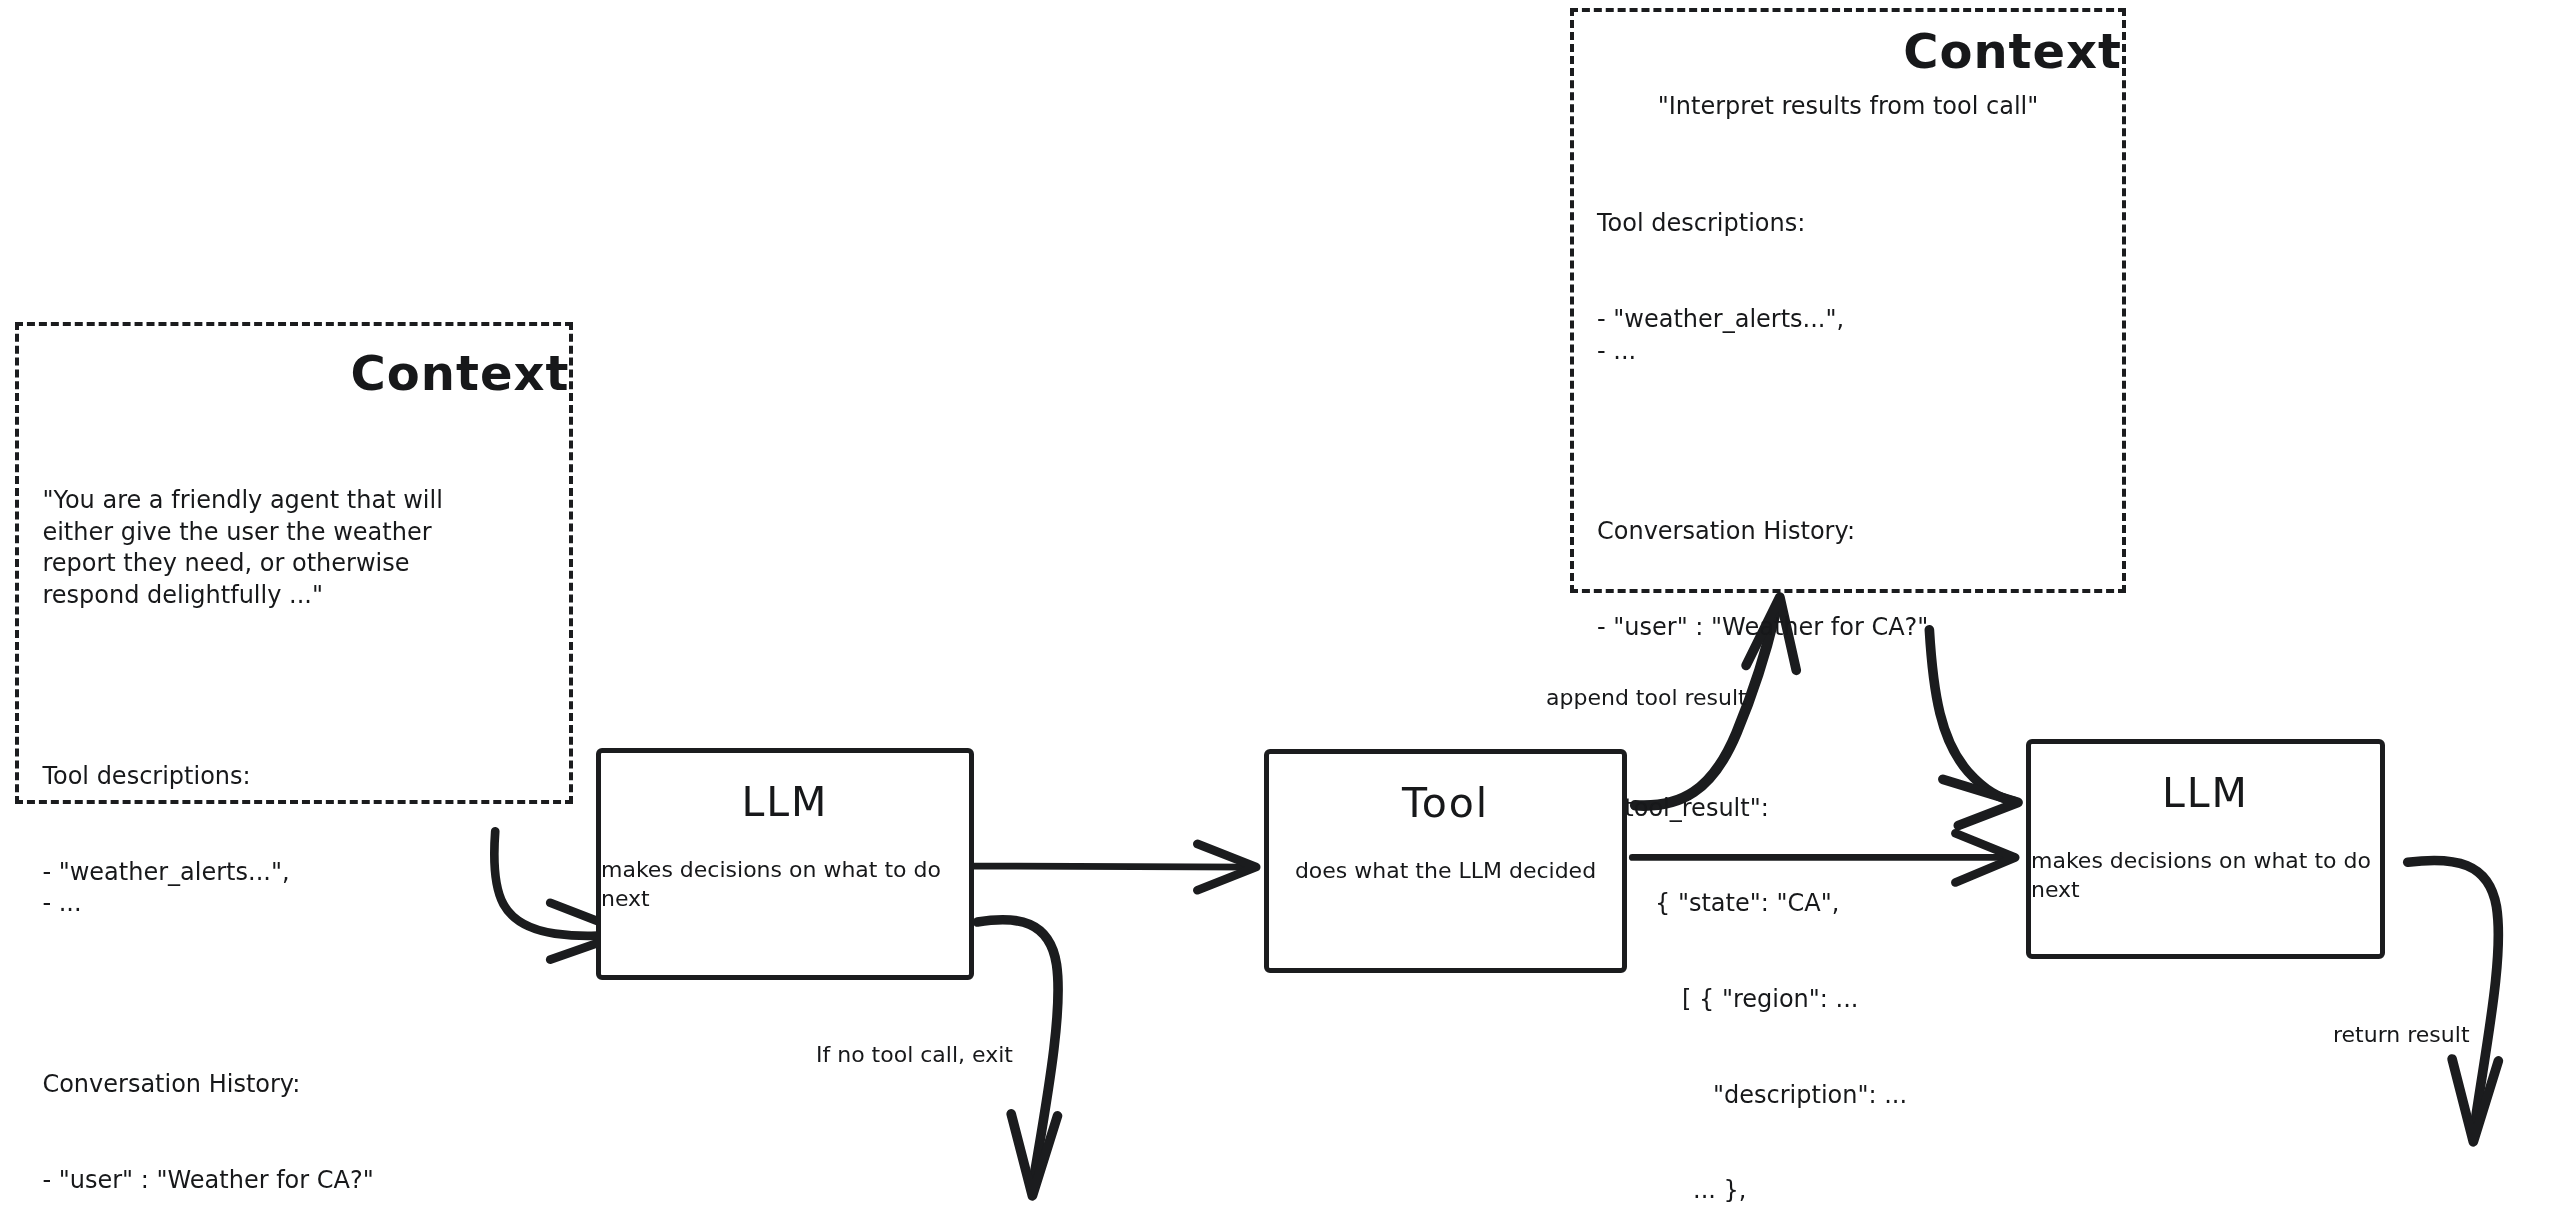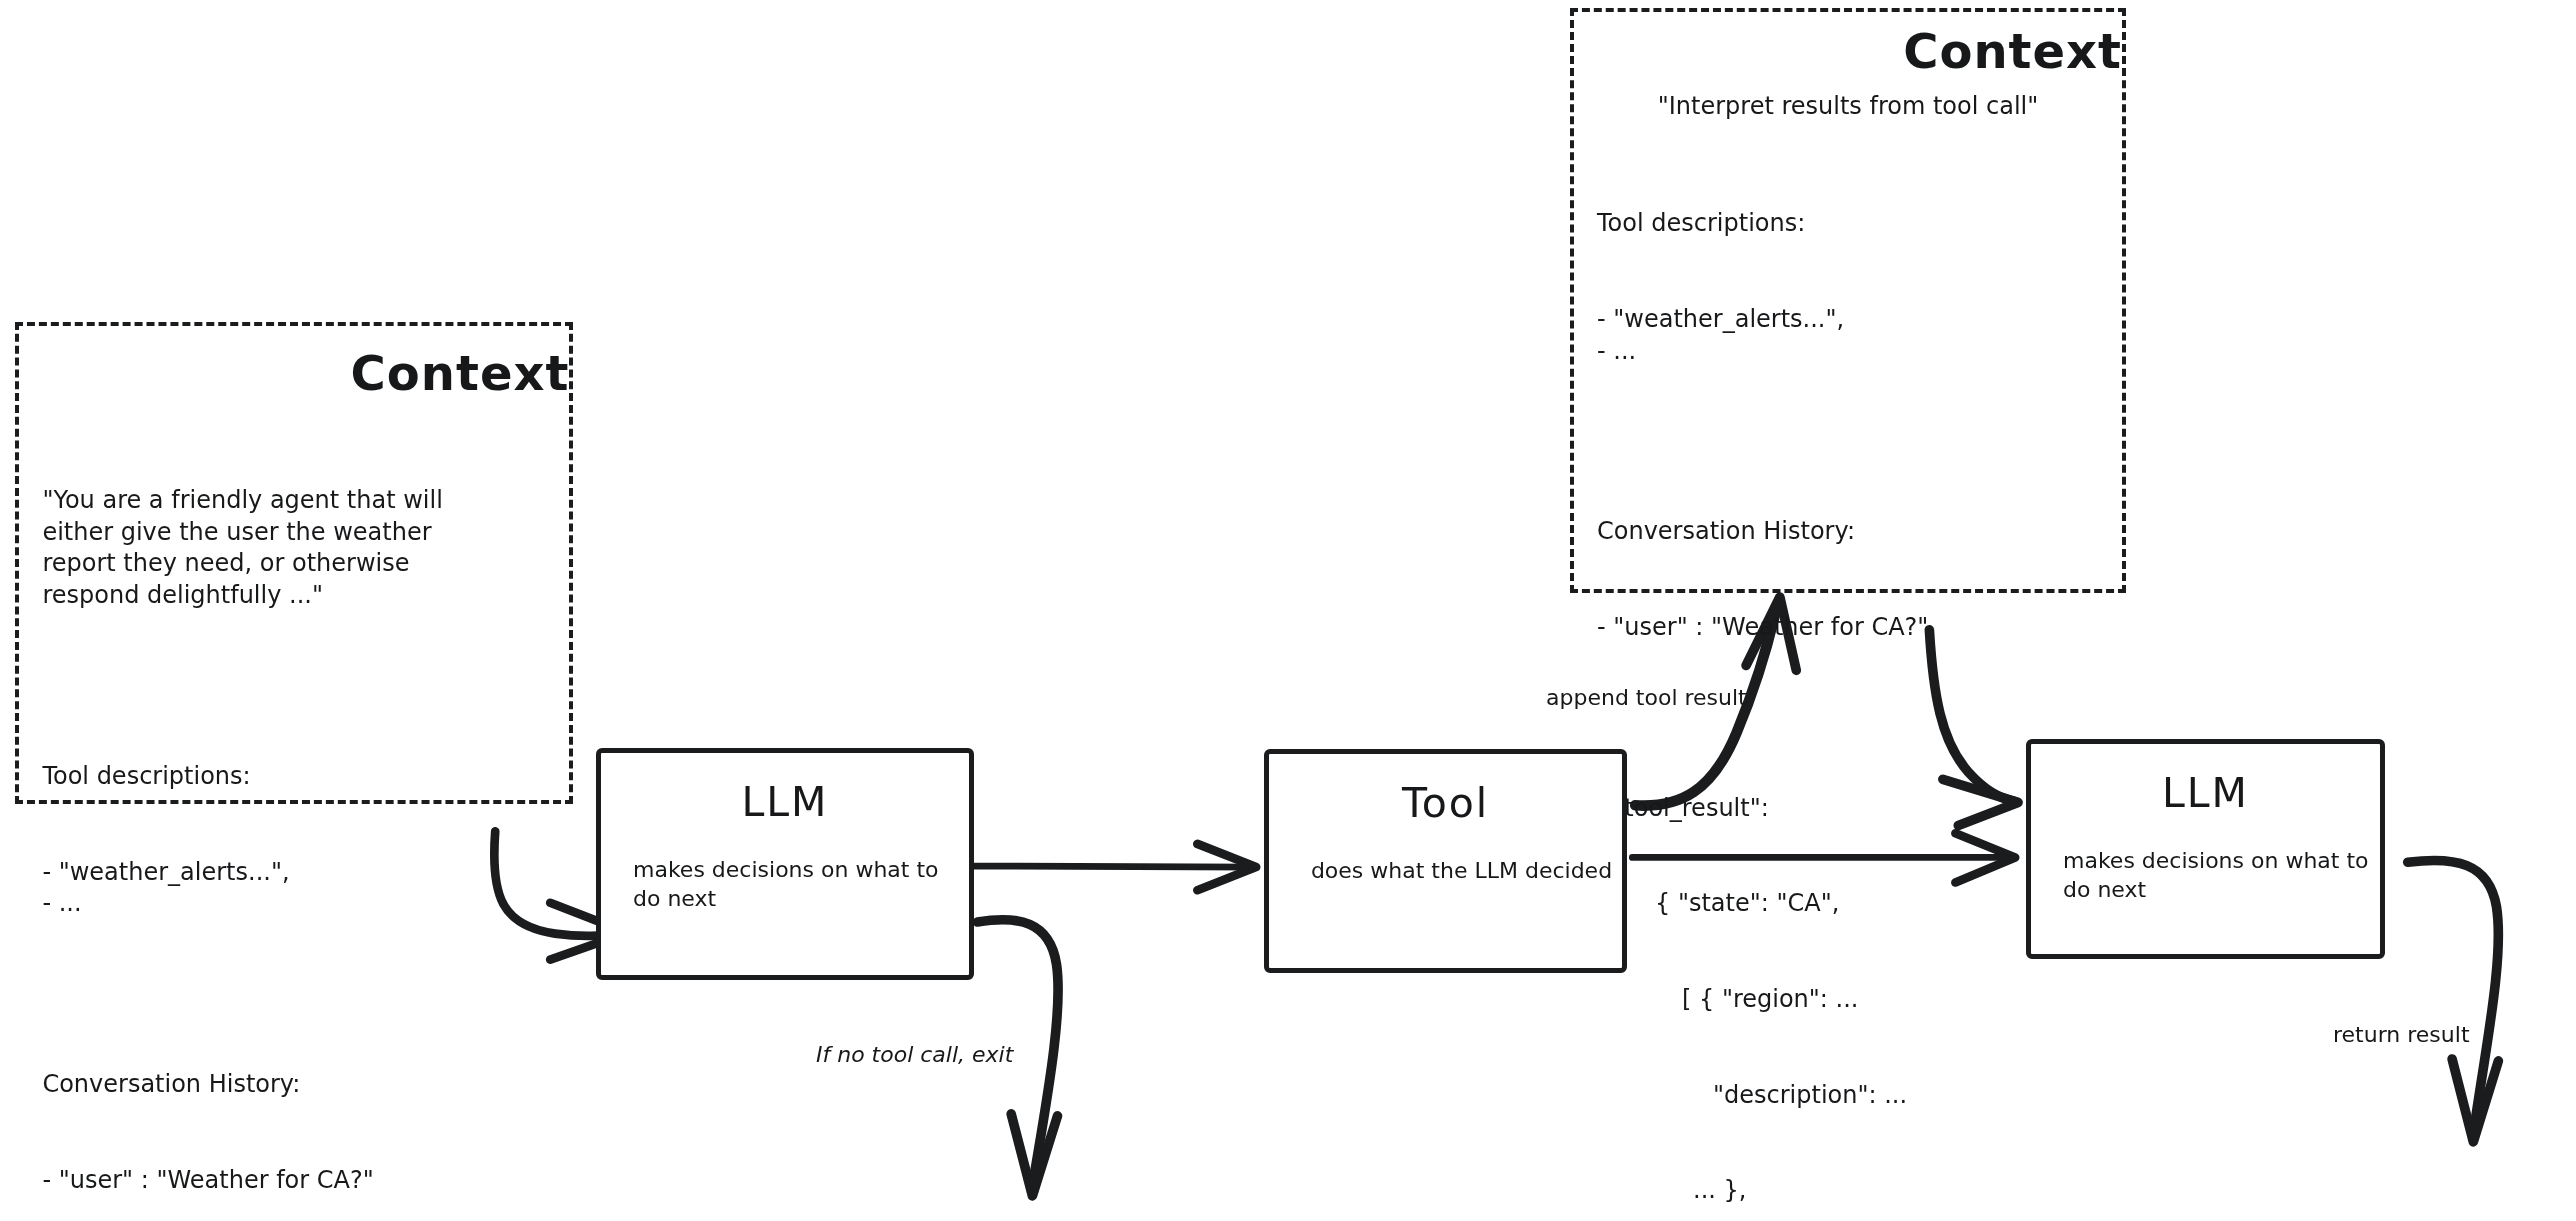--- a/index.html
+++ b/index.html
@@ -83,21 +83,20 @@
     font-weight: 400;
     letter-spacing: 1.9px;
     margin-top: 25px;
   }
   .node-sub {
     font-size: 22px;
     line-height: 1.33;
     margin-top: 29px;
     text-align: left;
     align-self: center;
-    padding-left: 32px;
   }
 
   #node-llm-1 { left: 596px;  top: 748px; width: 378px; height: 232px; }
   #node-tool  { left: 1264px; top: 749px; width: 363px; height: 224px; }
   #node-llm-2 { left: 2026px; top: 739px; width: 359px; height: 220px; }
 
   
   #arrows {
     position: absolute;
     left: 0; top: 0;
@@ -113,21 +112,21 @@
   }
 
   
   .edge-label {
     position: absolute;
     font-size: 22px;
     line-height: 1.2;
     white-space: nowrap;
   }
   #label-append { left: 1546px; top: 685px; }
-  #label-exit   { left: 816px;  top: 1042px; font-style: italic; }
+  #label-exit   { left: 816px;  top: 1042px; }
   #label-return { left: 2333px; top: 1022px; }
 </style>
 </head>
 <body>
 
 <div id="stage">
 
   <svg id="arrows" viewBox="0 0 2670 1266">
 
     <g>

